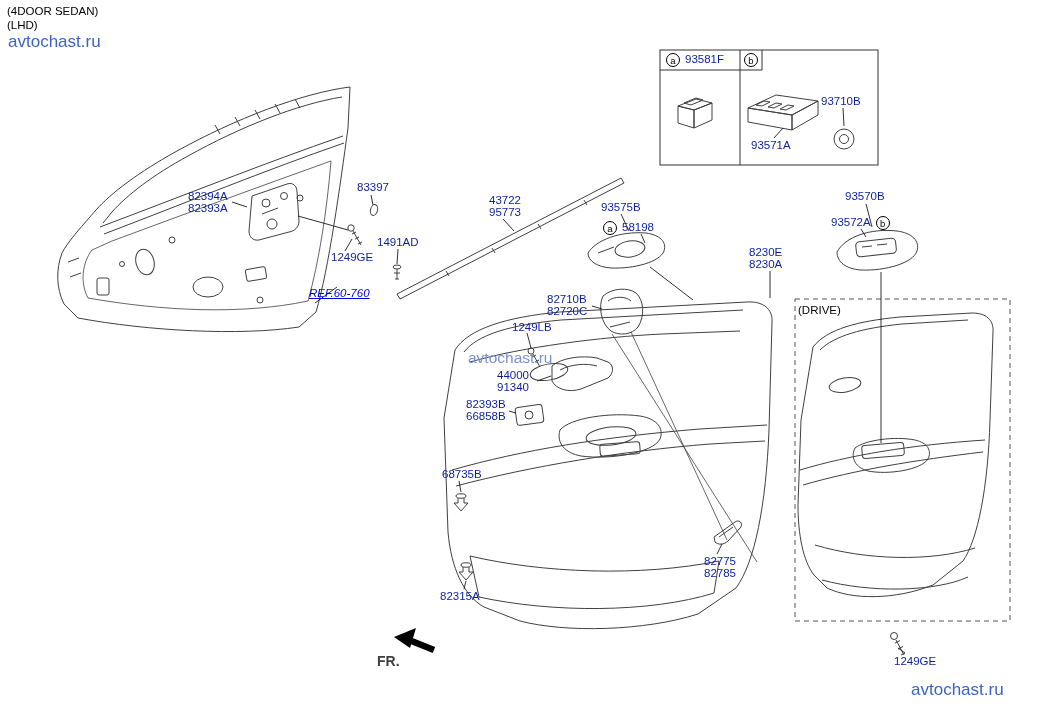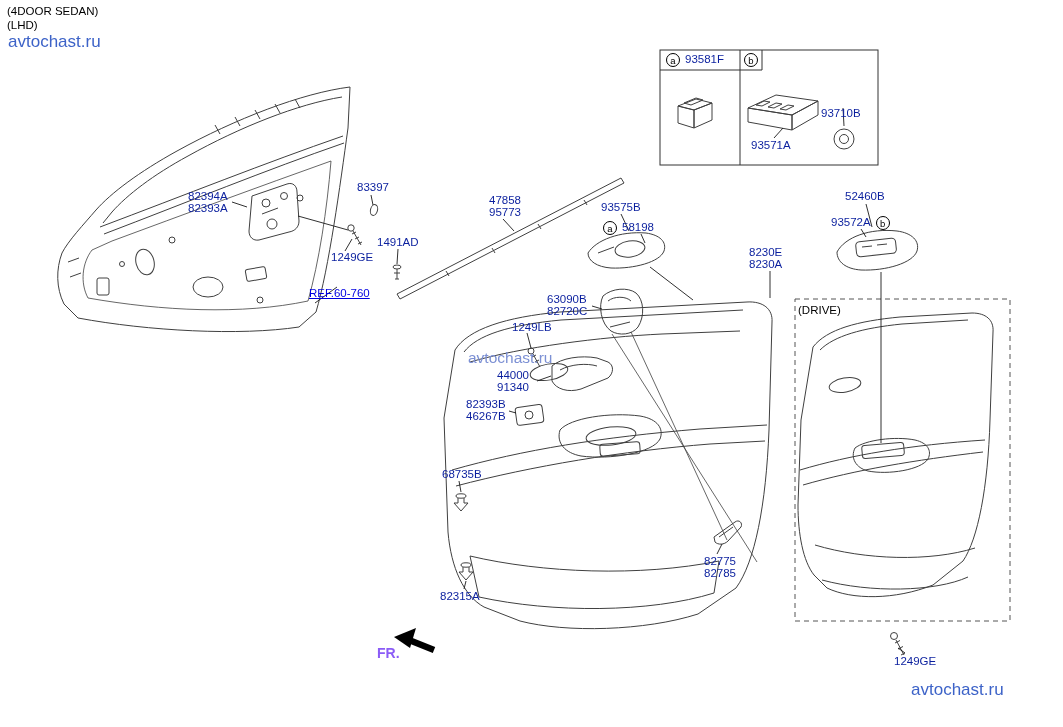--- a/index.html
+++ b/index.html
@@ -1,28 +1,28 @@
 <!DOCTYPE html>
 <html><head>
 <meta charset="utf-8">
 <style>
   html,body{margin:0;padding:0;background:#fff;}
   .canvas{position:relative;width:1055px;height:727px;background:#fff;
           font-family:"Liberation Sans","DejaVu Sans",sans-serif;overflow:hidden;padding-left:16px;}
   svg.art{position:absolute;left:0;top:0;}
   .lbl{position:absolute;font-size:11.5px;line-height:1.15;color:#0a1f9e;white-space:nowrap;}
   .lbl.blk{color:#000;}
-  .link{color:#0000e0;text-decoration:underline;cursor:pointer;}
+  .link{color:#0000e0;text-decoration:underline;cursor:pointer;font-style:italic;}
   .wm{position:absolute;font-size:17px;color:#3d63c8;white-space:nowrap;}
   .wm.center{font-size:15.5px;color:#7c90d4;}
   .row{display:flex;align-items:center;gap:5px;position:absolute;}
   .circ{display:inline-flex;align-items:center;justify-content:center;flex:0 0 auto;
         width:14px;height:14px;border:1.2px solid #000;border-radius:50%;
         font-size:9.5px;color:#000;background:#fff;box-sizing:border-box;}
-  .fr{font-size:14px;font-weight:bold;color:#8b5cf6;}
+  .fr{font-size:14px;font-weight:bold;color:#404040;margin-top:8px;}
 </style>
 </head>
 <body>
 
 <div class="canvas">
 
   <svg class="art" width="1063" height="727" viewBox="0 0 1063 727">
 
     <g fill="none" stroke="#404040" stroke-width="1">
       <path d="M350,87 C302,93 235,119 177,151 C139,172 111,193 96,210 C84,224 68,241 62,253 C56,269 56,288 64,304 L78,318 C148,331 240,336 299,327 L316,312 C329,268 340,186 348,128 Z"></path>
@@ -213,56 +213,56 @@
   <div class="wm center" style="left:468px;top:349px">avtochast.ru</div>
   <div class="wm" style="left:911px;top:680px">avtochast.ru</div>
 
   <div class="row" style="left:666px;top:53px">
     <span class="circ">a</span>
     <span class="lbl" style="position:static">93581F</span>
   </div>
   <div class="row" style="left:744px;top:53px">
     <span class="circ">b</span>
   </div>
-  <div class="lbl" style="left:821px;top:107px">93710B</div>
+  <div class="lbl" style="left:821px;top:95px">93710B</div>
   <div class="lbl" style="left:751px;top:139px">93571A</div>
 
   <div class="lbl" style="left:357px;top:181px">83397</div>
   <div class="lbl" style="left:188px;top:190px">82394A</div>
   <div class="lbl" style="left:188px;top:202px">82393A</div>
-  <div class="lbl" style="left:489px;top:194px">47858</div>
+  <div class="lbl" style="left:489px;top:194px">43722</div>
   <div class="lbl" style="left:489px;top:206px">95773</div>
   <div class="lbl" style="left:601px;top:201px">93575B</div>
 
   <div class="row" style="left:603px;top:221px">
     <span class="circ">a</span>
     <span class="lbl" style="position:static">58198</span>
   </div>
 
-  <div class="lbl" style="left:845px;top:190px">52460B</div>
+  <div class="lbl" style="left:845px;top:190px">93570B</div>
   <div class="row" style="left:831px;top:216px">
     <span class="lbl" style="position:static">93572A</span>
     <span class="circ">b</span>
   </div>
 
   <div class="lbl" style="left:331px;top:251px">1249GE</div>
   <div class="lbl" style="left:377px;top:236px">1491AD</div>
   <div class="lbl" style="left:749px;top:246px">8230E</div>
   <div class="lbl" style="left:749px;top:258px">8230A</div>
 
   <div class="lbl link" style="left:309px;top:287px">REF.60-760</div>
 
-  <div class="lbl" style="left:547px;top:293px">63090B</div>
+  <div class="lbl" style="left:547px;top:293px">82710B</div>
   <div class="lbl" style="left:547px;top:305px">82720C</div>
   <div class="lbl blk" style="left:798px;top:304px">(DRIVE)</div>
   <div class="lbl" style="left:512px;top:321px">1249LB</div>
   <div class="lbl" style="left:497px;top:369px">44000</div>
   <div class="lbl" style="left:497px;top:381px">91340</div>
   <div class="lbl" style="left:466px;top:398px">82393B</div>
-  <div class="lbl" style="left:466px;top:410px">46267B</div>
+  <div class="lbl" style="left:466px;top:410px">66858B</div>
   <div class="lbl" style="left:442px;top:468px">68735B</div>
   <div class="lbl" style="left:704px;top:555px">82775</div>
   <div class="lbl" style="left:704px;top:567px">82785</div>
   <div class="lbl" style="left:440px;top:590px">82315A</div>
 
   <div class="lbl fr" style="left:377px;top:645px">FR.</div>
   <div class="lbl" style="left:894px;top:655px">1249GE</div>
 
 </div>
 

